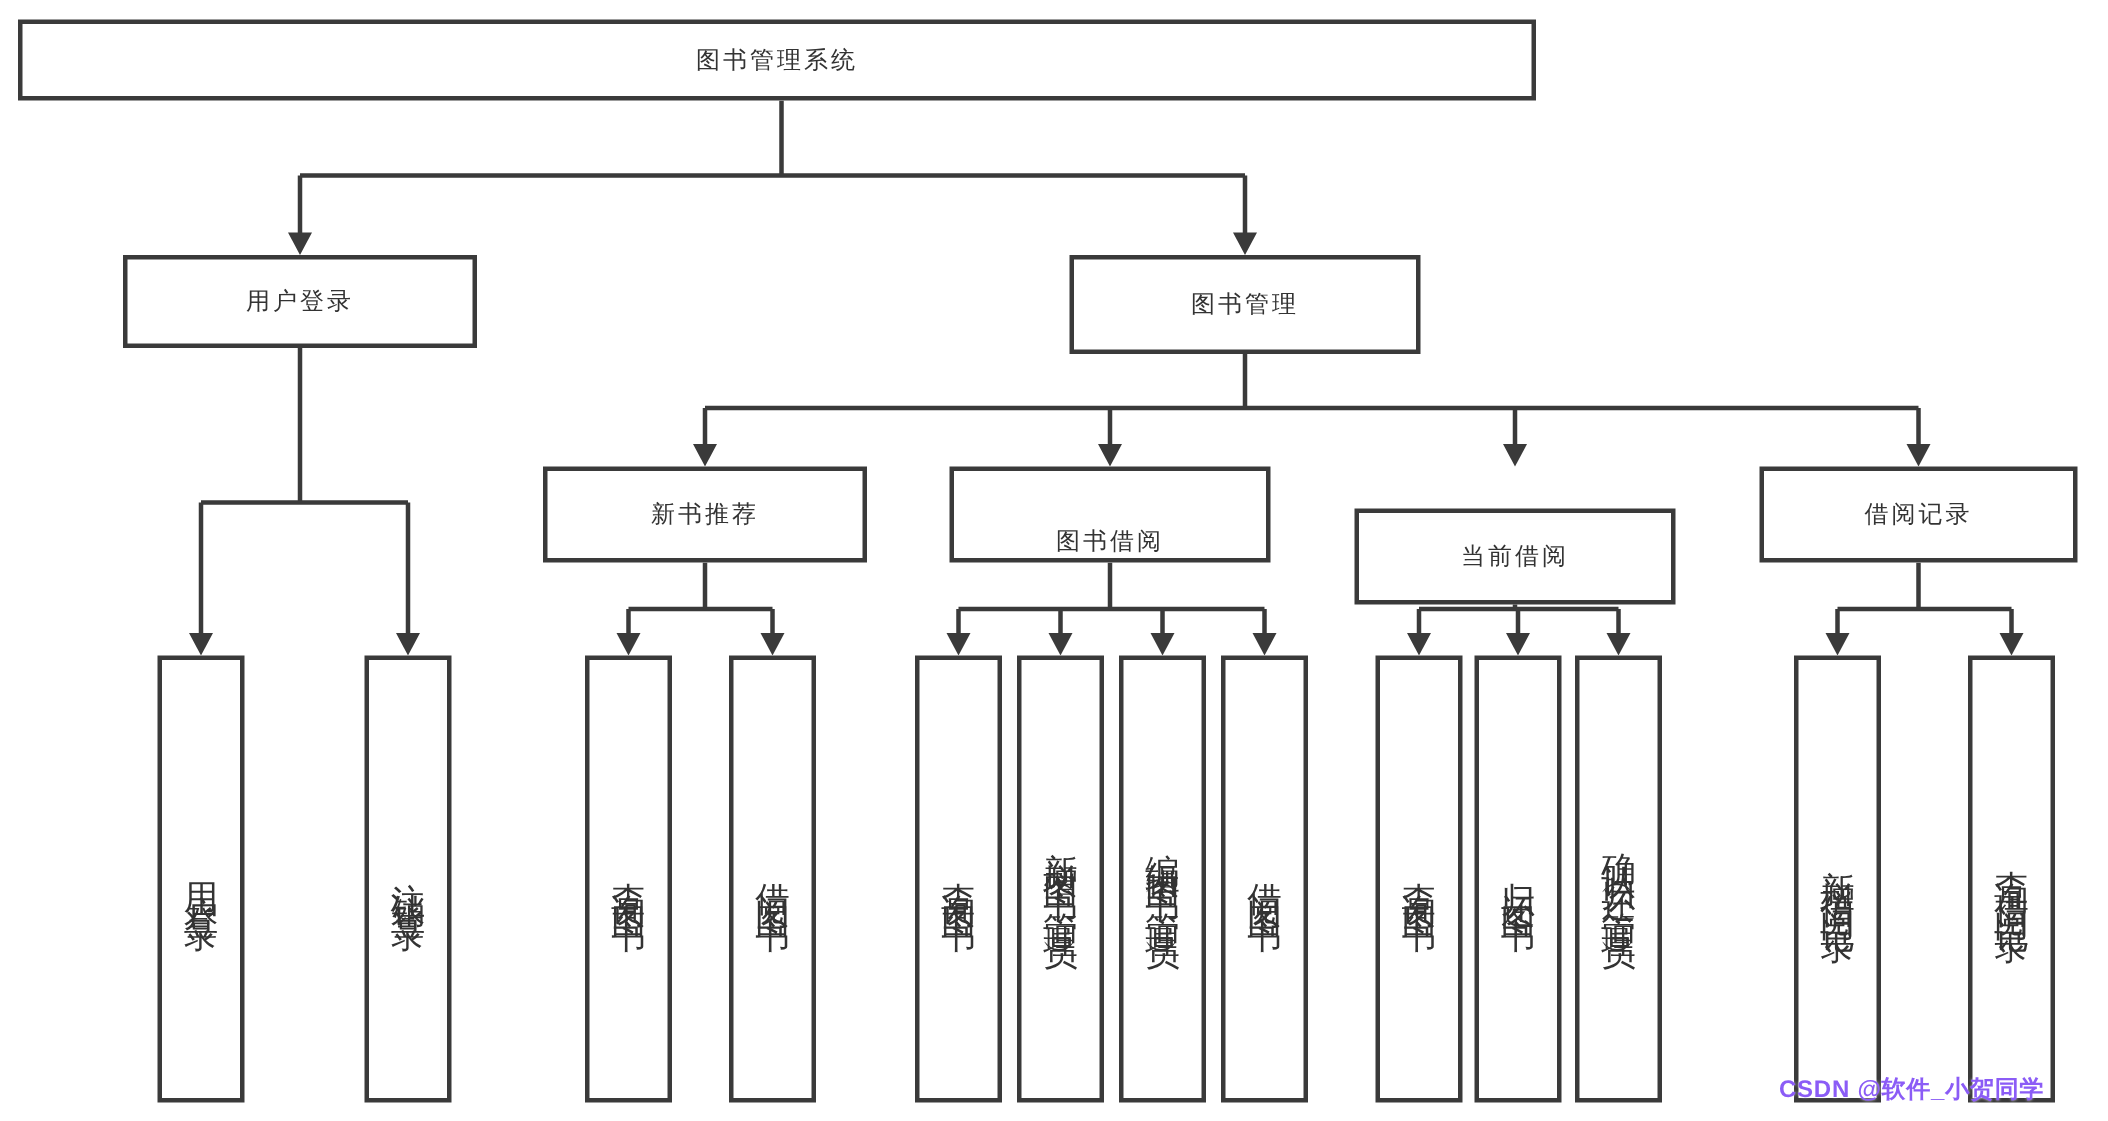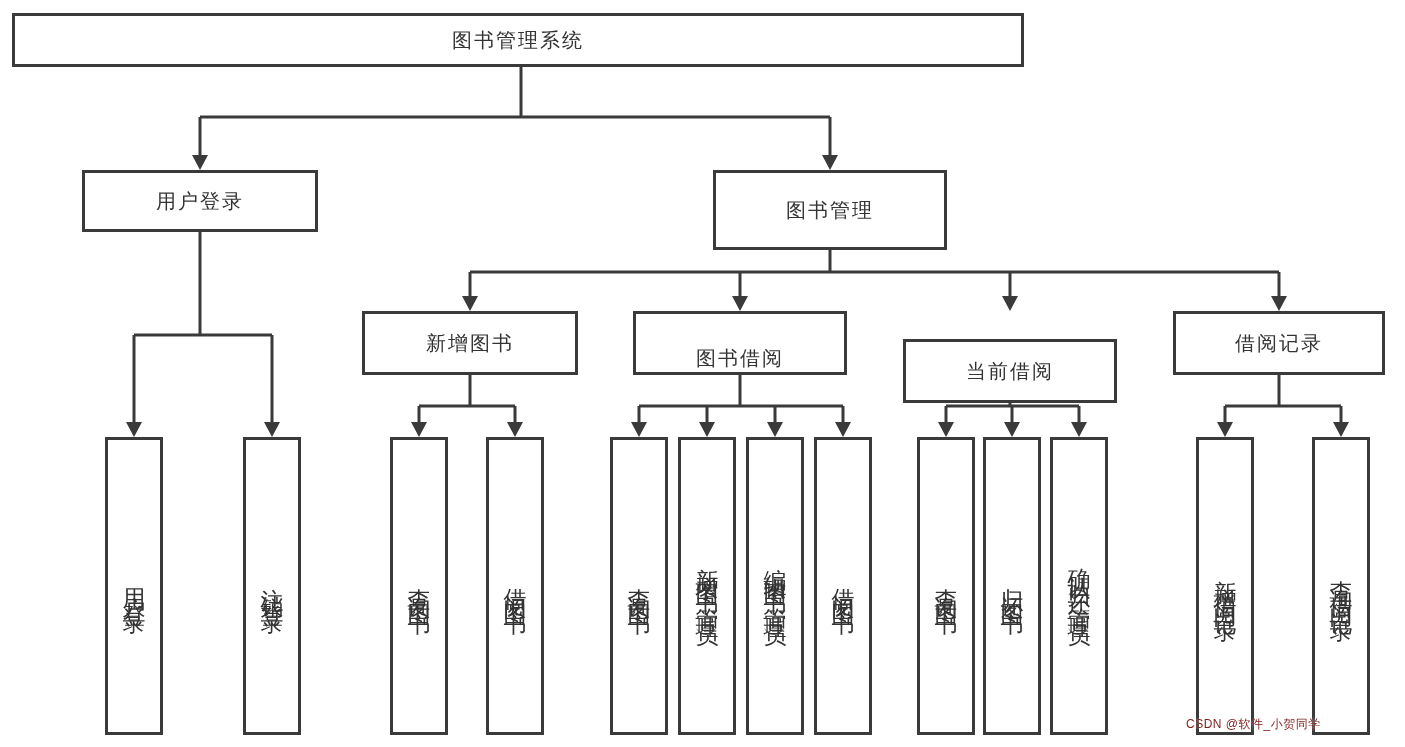--- a/index.html
+++ b/index.html
@@ -29,44 +29,45 @@
     position: absolute;
     background: #ffffff;
     border: 3px solid #3a3a3a;
     box-sizing: border-box;
     display: flex;
     align-items: center;
     justify-content: center;
     z-index: 1;
   }
   .h-node .label {
-    font-size: 20px;
+    font-size: 16px;
     letter-spacing: 2px;
     white-space: nowrap;
     color: #333333;
   }
   .v-node .label {
     writing-mode: vertical-rl;
     text-orientation: mixed;
     font-size: 23px;
     letter-spacing: 8px;
     line-height: 1;
     color: #333333;
     white-space: nowrap;
   }
   .watermark {
     position: absolute;
     left: 1186px;
     top: 716px;
     z-index: 3;
-    font-size: 12px;
+    font-size: 16px;
     letter-spacing: 0.5px;
-    color: #7f1d1d;
+    color: #8b5cf6;
     text-shadow: 0 0 2px rgba(255,255,255,0.8);
     white-space: nowrap;
+    font-weight: bold;
   }
 </style>
 </head>
 <body>
 
 <div class="stage">
 
   <svg class="connectors" width="1405" height="747" viewBox="0 0 1405 747" aria-hidden="true">
     <g stroke="#3a3a3a" stroke-width="3" fill="none">
       <path d="
@@ -101,26 +102,26 @@
     </g>
   </svg>
 
   <div class="node h-node" style="left:12px; top:13px; width:1012px; height:54px;">
     <span class="label">图书管理系统</span>
   </div>
 
   <div class="node h-node" style="left:82px; top:170px; width:236px; height:62px;">
     <span class="label">用户登录</span>
   </div>
-  <div class="node h-node" style="left:713px; top:170px; width:234px; height:80px;">
+  <div class="node h-node" style="left:713px; top:170px; width:234px; height:66px;">
     <span class="label">图书管理</span>
   </div>
 
   <div class="node h-node" style="left:362px; top:311px; width:216px; height:64px;">
-    <span class="label">新增图书</span>
+    <span class="label">新书推荐</span>
   </div>
   <div class="node h-node" style="left:633px; top:311px; width:214px; height:64px;align-items:flex-end;">
     <span class="label">图书借阅</span>
   </div>
   <div class="node h-node" style="left:903px; top:311px; width:214px; height:64px;margin-top:28px;">
     <span class="label">当前借阅</span>
   </div>
   <div class="node h-node" style="left:1173px; top:311px; width:212px; height:64px;">
     <span class="label">借阅记录</span>
   </div>

